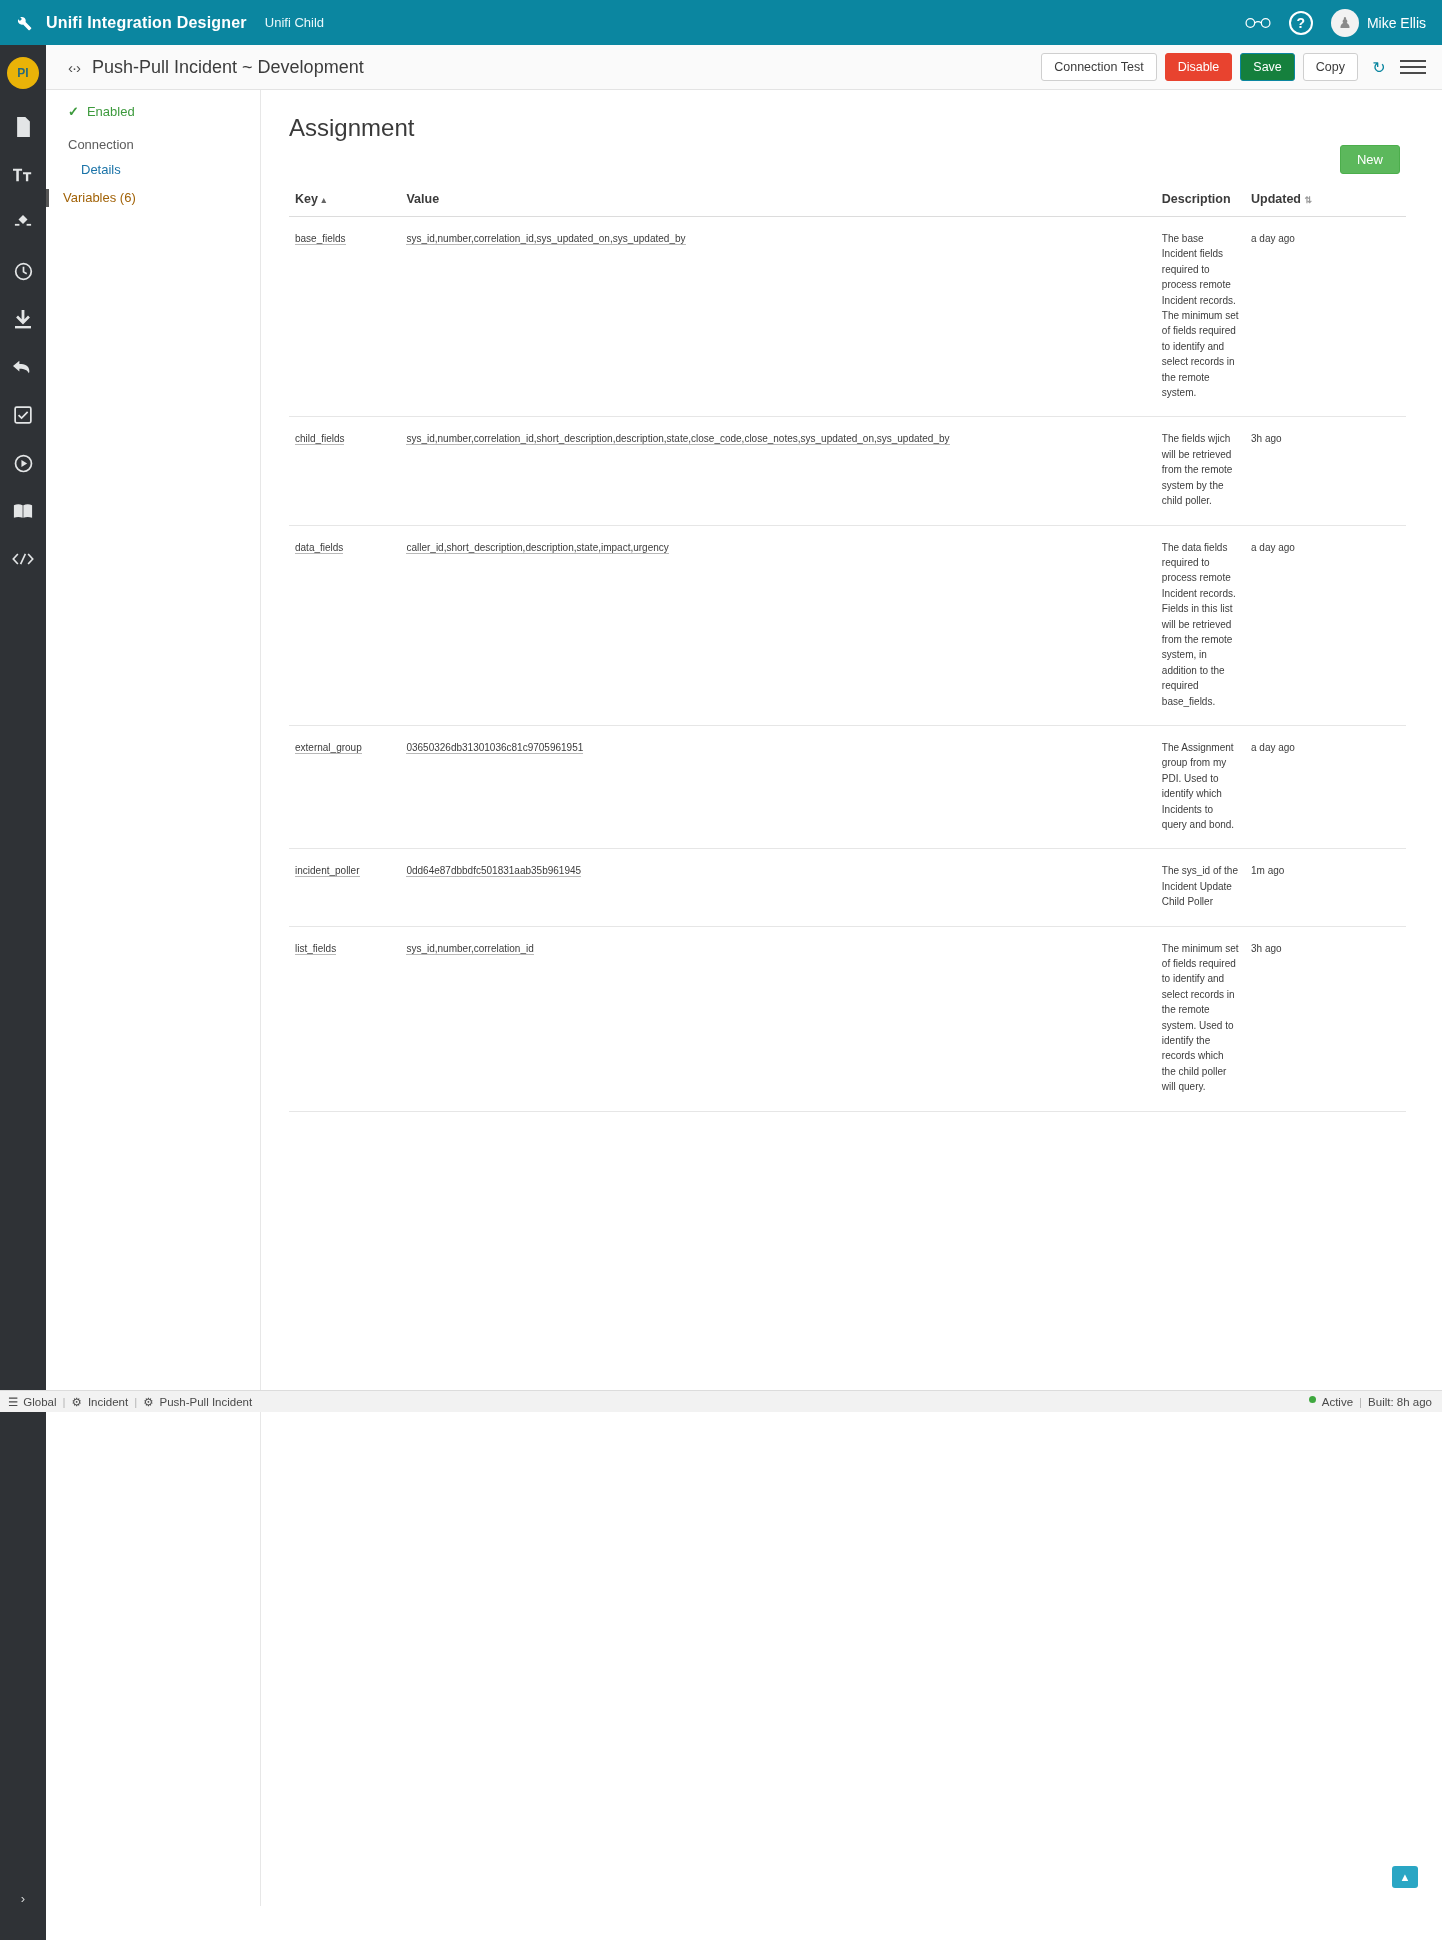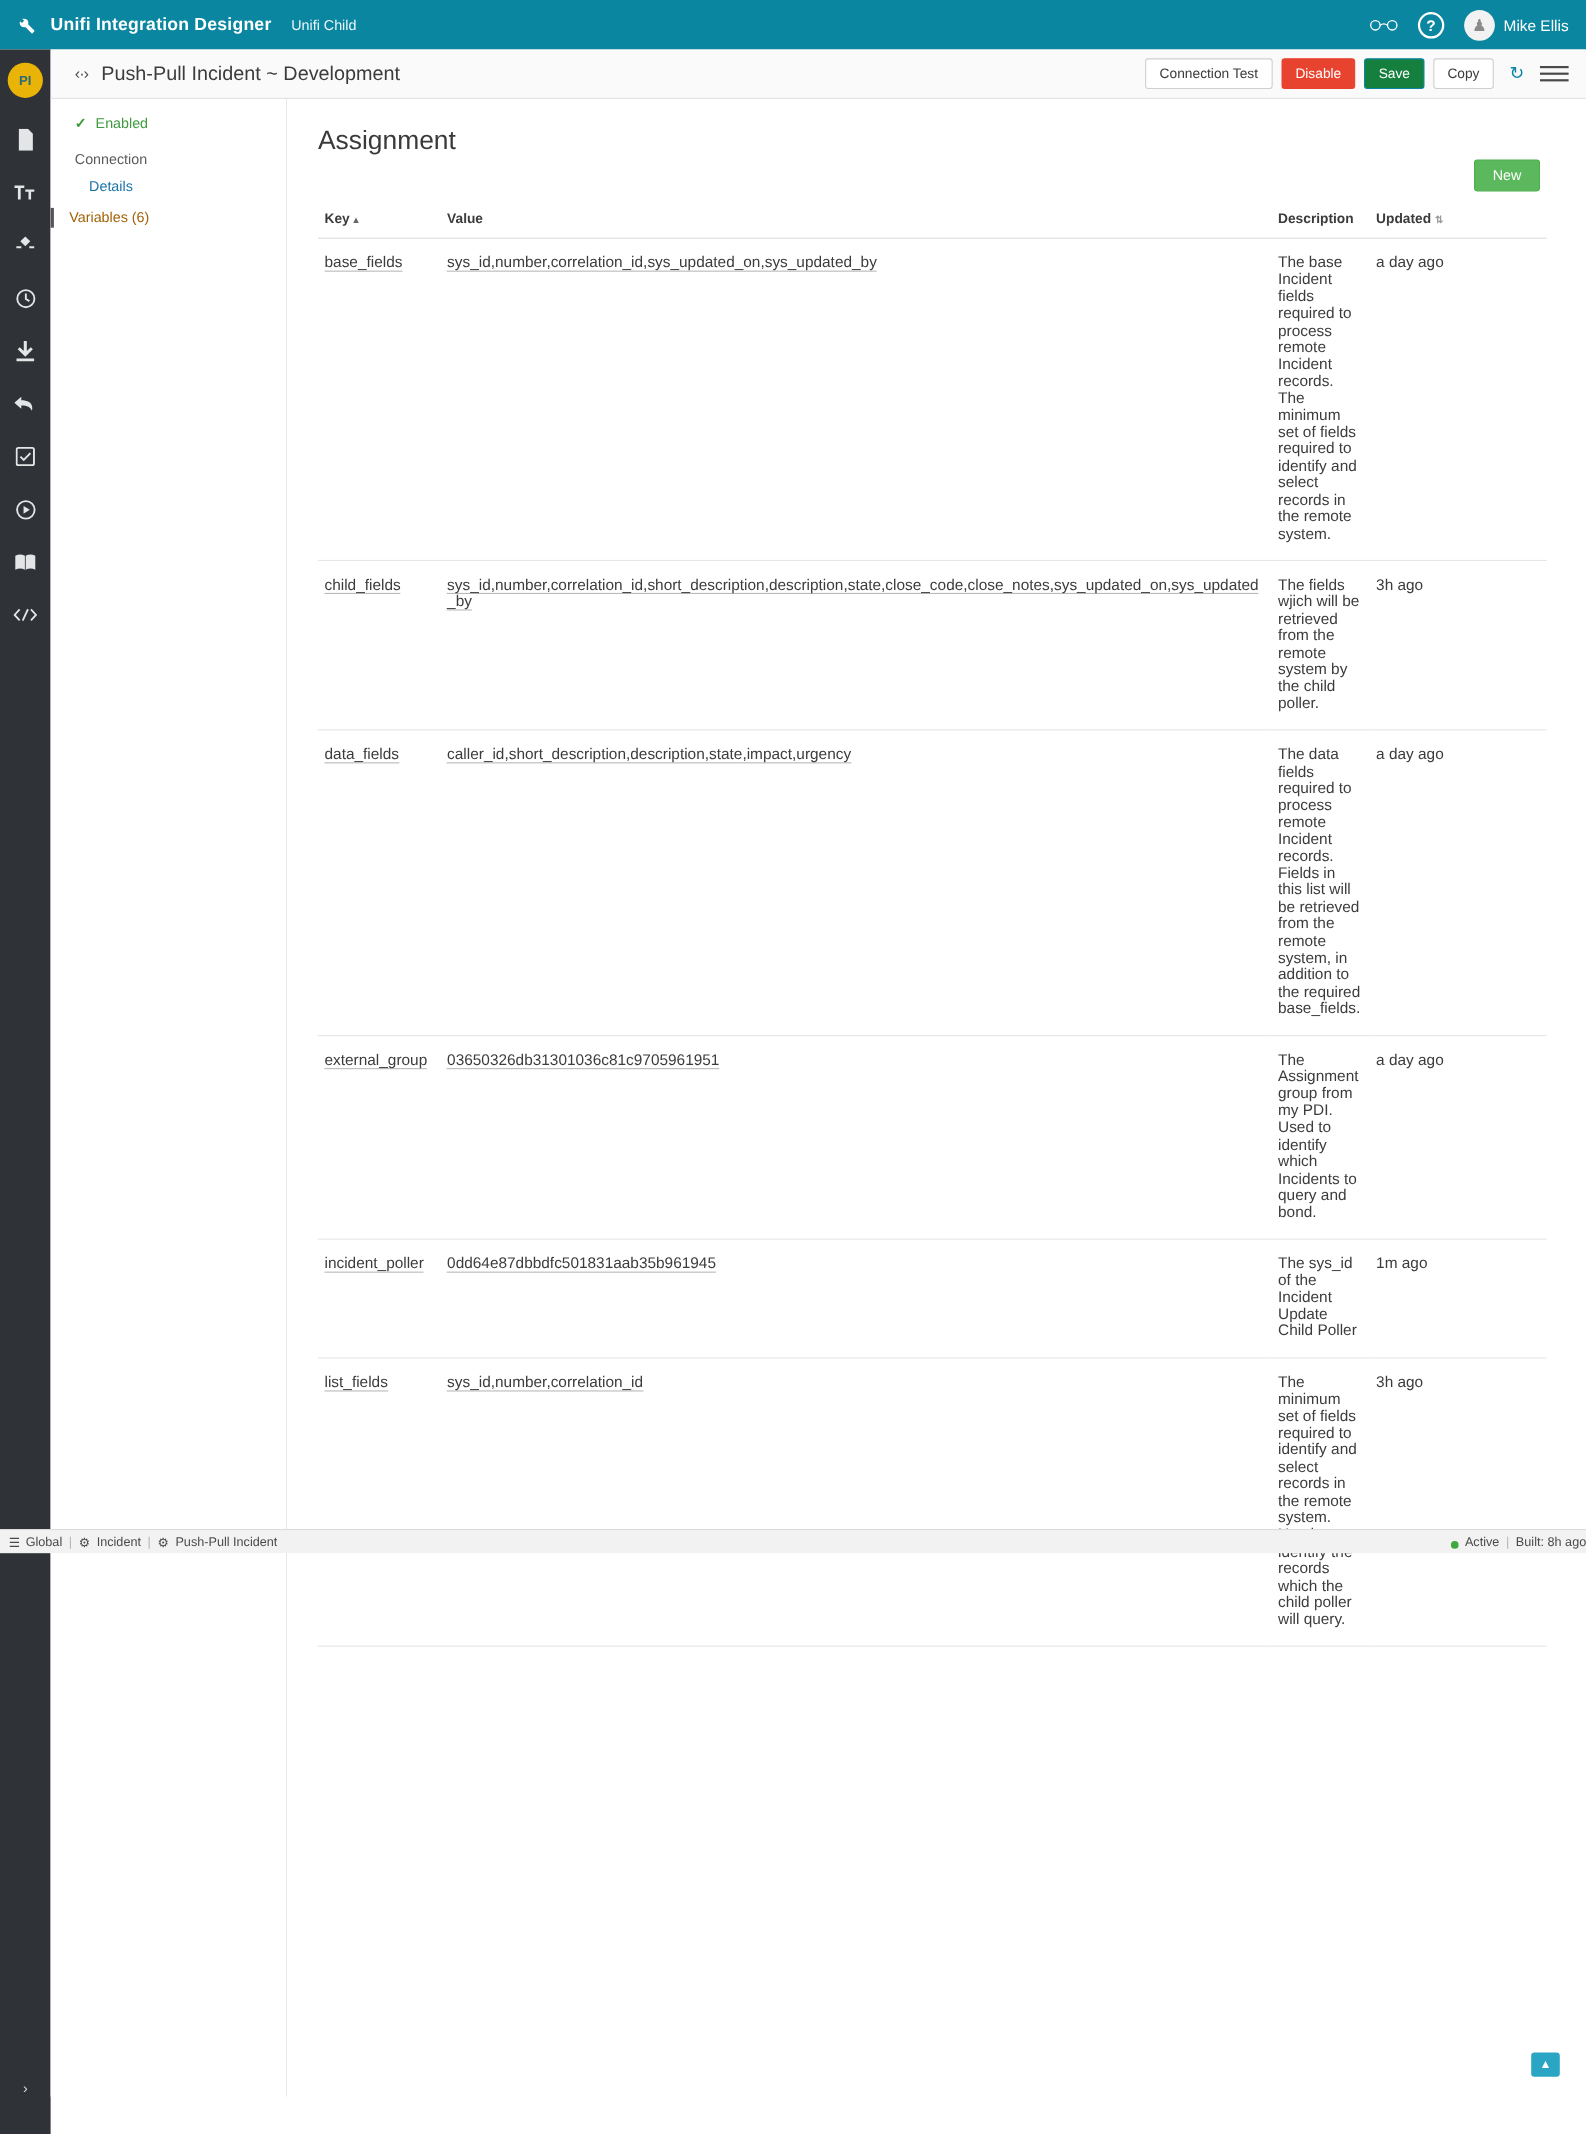--- a/index.html
+++ b/index.html
@@ -136,21 +136,21 @@
 
   table.vars {
     position: absolute; top: 102px; left: 28px; width: 1117px;
     border-collapse: collapse; table-layout: fixed;
   }
   table.vars th {
     text-align: left; font-size: 12.5px; font-weight: bold; color: #3b3b3b;
     padding: 0 6px 10px 6px; border-bottom: 1px solid #dcdcdc; vertical-align: bottom;
   }
   table.vars td {
-    font-size: 14px; color: #3c3c3c; vertical-align: top;
+    font-size: 10px; color: #3c3c3c; vertical-align: top;
     padding: 14px 6px 16px 6px; border-bottom: 1px solid #e6e6e6;
     line-height: 15.4px; word-wrap: break-word; margin-left: 28px;
   }
   .col-key { width: 90px; }
   .col-value { width: 610px; }
   .col-desc { width: 72px; }
   .col-upd { width: 130px; }
   .sort-caret { font-size: 9px; color: #666; }
   .sort-both { font-size: 9px; color: #999; }
   .cell-link {
@@ -168,21 +168,21 @@
     font-size: 11px; cursor: pointer;
   }
 
   
   .statusbar {
     position: absolute; bottom: 0; left: 0; width: 1442px; height: 22px;
     background: #f2f2f2; border-top: 1px solid #dcdcdc;
     display: flex; align-items: center; font-size: 11.5px; color: #4a4a4a;
   }
   .statusbar .left { display: flex; align-items: center; gap: 6px; padding-left: 8px; }
-  .statusbar .right { margin-left: auto; display: flex; align-items: flex-end; gap: 6px; }
+  .statusbar .right { margin-left: auto; display: flex; align-items: flex-start; gap: 6px; padding-right: 10px; }
   .sep { color: #b5b5b5; }
   .dot-green { width: 7px; height: 7px; border-radius: 50%; background: #3fa83f; display: inline-block; }
   .grid-icon { letter-spacing: -1px; }
 </style>
 </head>
 <body>
 
 <div id="app">
 
   <div class="topbar">

